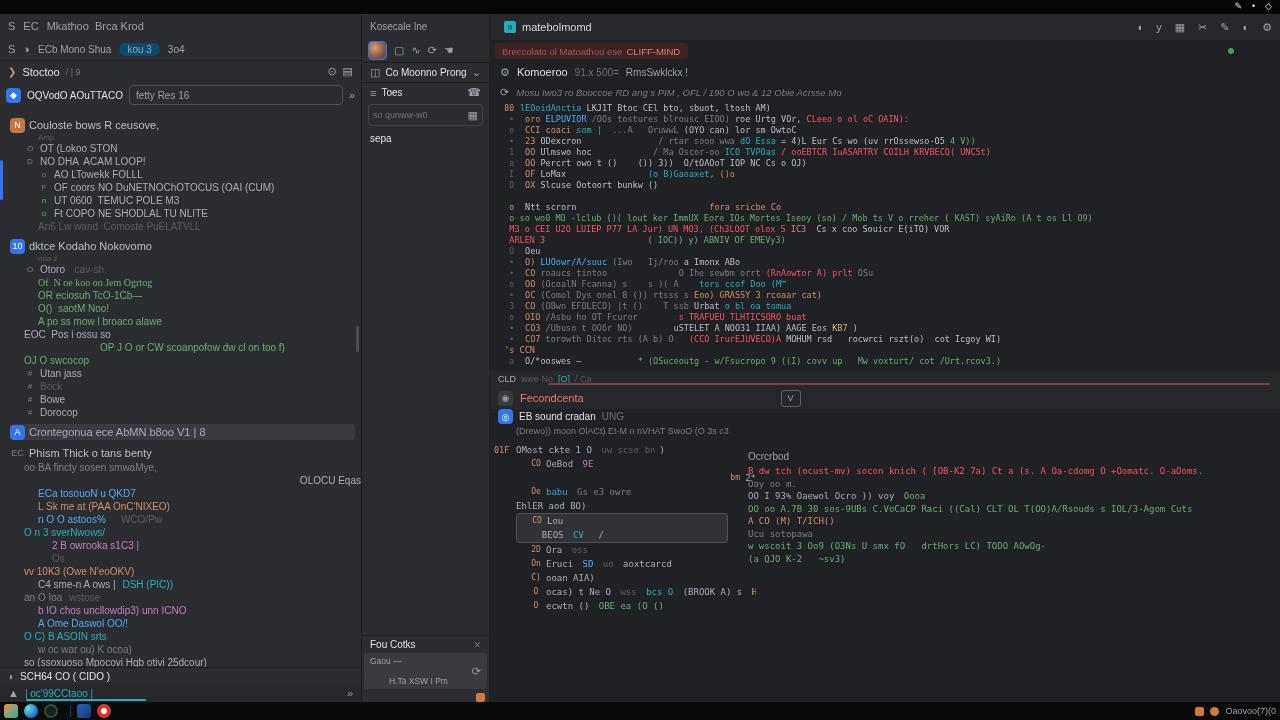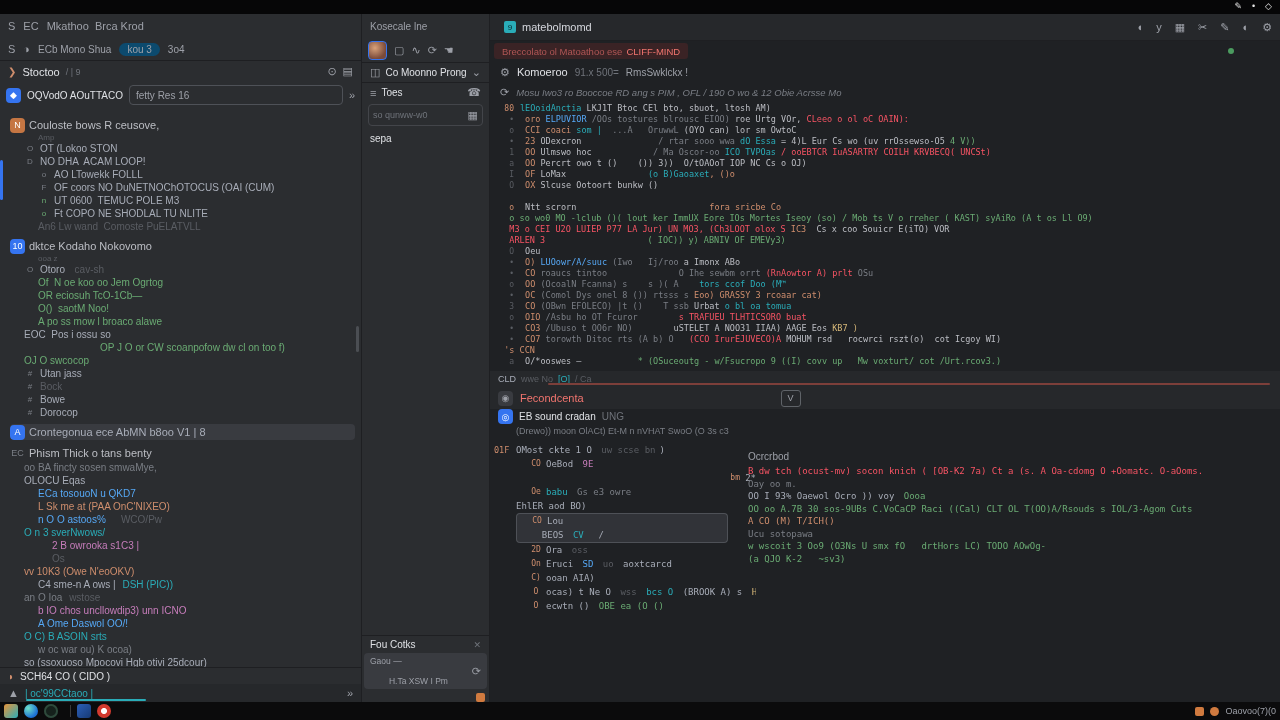--- a/index.html
+++ b/index.html
@@ -145,35 +145,35 @@
           <div class="li " style="padding-left: 14px;"><span class="ic gr-g">O</span><span class="c-w2">OT (Lokoo STON</span></div>
           <div class="li " style="padding-left: 14px;"><span class="ic gr-g">D</span><span class="c-w2">NO DHA  ACAM LOOP!</span></div>
           <div class="li " style="padding-left: 28px;"><span class="ic gr-g">o</span><span class="c-w2">AO LTowekk FOLLL</span></div>
           <div class="li " style="padding-left: 28px;"><span class="ic gr-g">F</span><span class="c-w2">OF coors NO DuNETNOChOTOCUS (OAI (CUM)</span></div>
           <div class="li " style="padding-left: 28px;"><span class="ic g-g">n</span><span class="c-w2">UT 0600  TEMUC POLE M3</span></div>
           <div class="li " style="padding-left: 28px;"><span class="ic g-g">o</span><span class="c-w2">Ft COPO NE SHODLAL TU NLITE</span></div>
           <div class="li " style="padding-left: 28px;"><span class="c-dim">An6 Lw wand  Comoste PuELATVLL</span></div>
           <div class="li hdr"><span class="ic b-bg">10</span><span class="c-w">dktce Kodaho Nokovomo</span></div>
           <div class="li tiny" style="padding-left: 28px;"><span class="c-dim">ooa z</span></div>
           <div class="li " style="padding-left: 14px;"><span class="ic gr-g">O</span><span class="c-w2">Otoro  </span><span class="c-dim">cav-sh</span></div>
-          <div class="li " style="padding-left: 28px;"><span class="c-g">Of  N oe koo oo Jem Ogrtog</span></div>
+          <div class="li " style="padding-left: 28px; font-family: Liberation Serif, serif;"><span class="c-g">Of  N oe koo oo Jem Ogrtog</span></div>
           <div class="li " style="padding-left: 28px;"><span class="c-g">OR eciosuh TcO-1Cb—</span></div>
           <div class="li " style="padding-left: 28px;"><span class="c-g">O()  saotM Noo!</span></div>
           <div class="li " style="padding-left: 28px;"><span class="c-g">A po ss mow l broaco alawe</span></div>
           <div class="li " style="padding-left: 14px;"><span class="c-w2">EOC  Pos i ossu so</span></div>
           <div class="li " style="padding-left: 14px; justify-content: center;"><span class="c-g">OP J O or CW scoanpofow dw cl on too f)</span></div>
           <div class="li " style="padding-left: 14px;"><span class="c-g">OJ O swcocop</span></div>
           <div class="li " style="padding-left: 14px;"><span class="ic gr-g">#</span><span class="c-w2">Utan jass</span></div>
           <div class="li " style="padding-left: 14px;"><span class="ic gr-g">#</span><span class="c-dim">Bock</span></div>
           <div class="li " style="padding-left: 14px;"><span class="ic gr-g">#</span><span class="c-w2">Bowe</span></div>
           <div class="li " style="padding-left: 14px;"><span class="ic gr-g">#</span><span class="c-w2">Dorocop</span></div>
           <div class="li hdr bar"><span class="ic b-bg">A</span><span class="c-w2">Crontegonua ece AbMN b8oo V1 | 8</span></div>
           <div class="li hdr"><span class="ic gr-g">EC</span><span class="c-w">Phism Thick o tans benty</span></div>
           <div class="li " style="padding-left: 14px;"><span class="c-gr">oo BA fincty sosen smwaMye,</span></div>
-          <div class="li " style="padding-left: 14px;"><span class="c-w2">OLOCU Eqas</span></div>
+          <div class="li " style="padding-left: 14px; justify-content: flex-end;"><span class="c-w2">OLOCU Eqas</span></div>
           <div class="li " style="padding-left: 28px;"><span class="c-b">ECa tosouoN u QKD7</span></div>
           <div class="li " style="padding-left: 28px;"><span class="c-o">L Sk me at (PAA OnC'NIXEO)</span></div>
           <div class="li " style="padding-left: 28px;"><span class="c-b">n O O astoos%</span><span class="c-dim">    WCO/Pw</span></div>
           <div class="li " style="padding-left: 14px;"><span class="c-t">O n 3 sverNwows/</span></div>
           <div class="li " style="padding-left: 42px;"><span class="c-p">2 B owrooka s1C3 |</span></div>
           <div class="li " style="padding-left: 42px;"><span class="c-dim">Os</span></div>
           <div class="li " style="padding-left: 14px;"><span class="c-o">vv 10K3 (Owe N'eoOKV)</span></div>
           <div class="li " style="padding-left: 28px;"><span class="c-w2">C4 sme-n A ows | </span><span class="c-t">DSH (PIC))</span></div>
           <div class="li " style="padding-left: 14px;"><span class="c-gr">an O Ioa </span><span class="c-dim">wstose</span></div>
           <div class="li " style="padding-left: 28px;"><span class="c-p">b IO chos uncllowdip3) unn ICNO</span></div>

